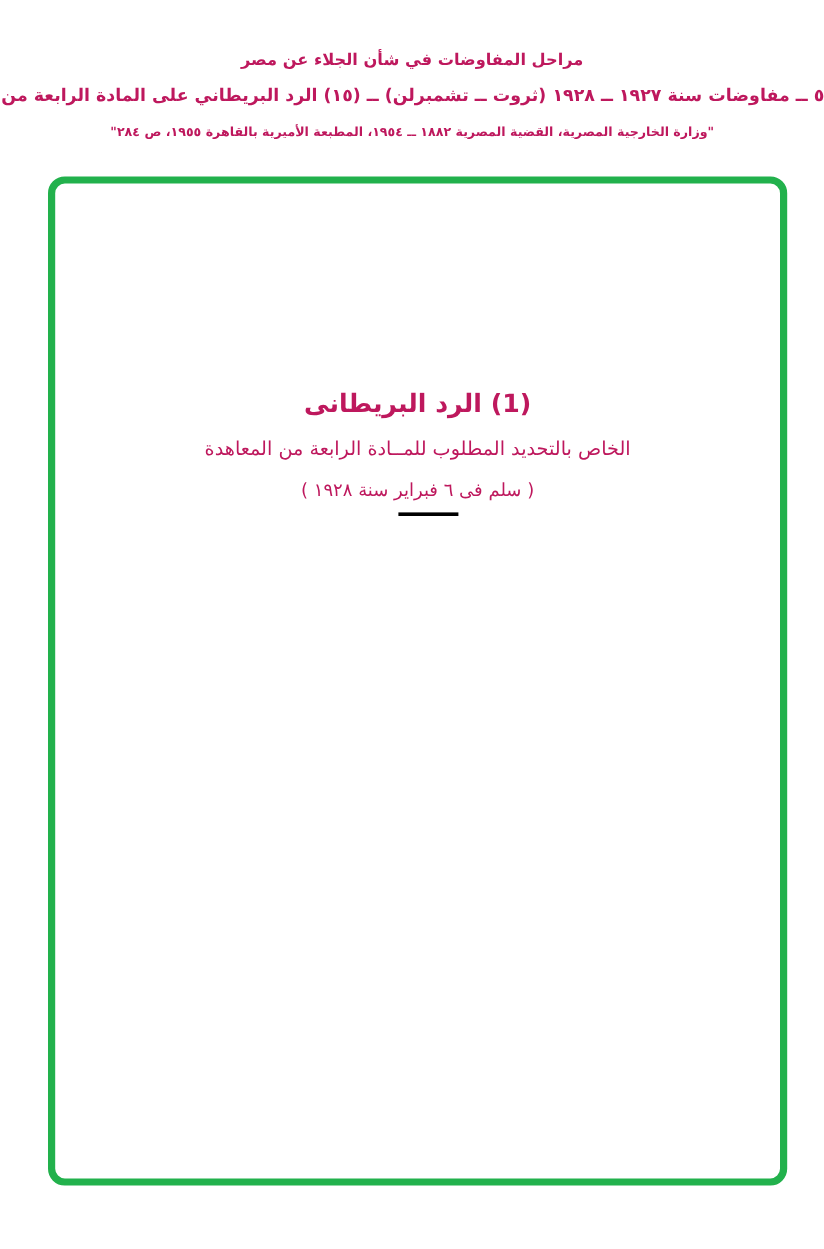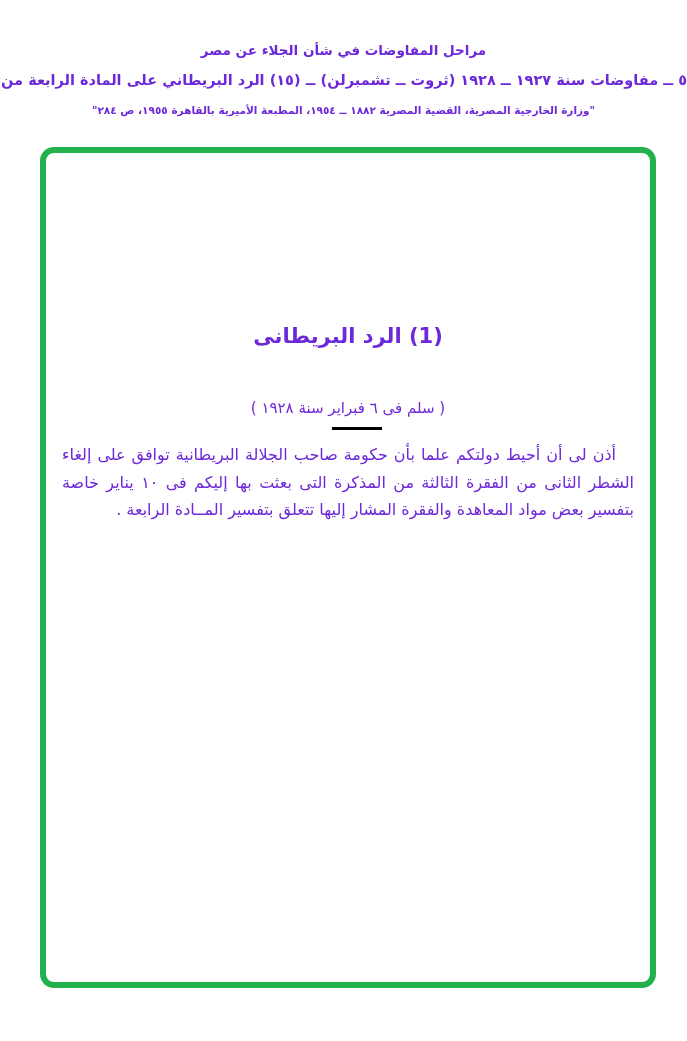--- a/index.html
+++ b/index.html
@@ -91,28 +91,28 @@
     line-height: 27.5px;
     direction: rtl;
     text-align: justify;
     text-align-last: right;
     text-indent: 18px;
   }
 </style>
 </head>
 <body>
 
-<div class="page" style="background: rgb(255, 255, 255); color: #6d28d9;">
+<div class="page" style="background: rgb(255, 255, 255); color: #be185d;">
 
   <header>
     <div class="hdr-line hdr-1">مراحل المفاوضات في شأن الجلاء عن مصر</div>
     <div class="hdr-line hdr-2">٥ ــ مفاوضات سنة ١٩٢٧ ــ ١٩٢٨ (ثروت ــ تشمبرلن) ــ (١٥) الرد البريطاني على المادة الرابعة من المعاهدة</div>
     <div class="hdr-line hdr-3">"وزارة الخارجية المصرية، القضية المصرية ١٨٨٢ ــ ١٩٥٤، المطبعة الأميرية بالقاهرة ١٩٥٥، ص ٢٨٤"</div>
   </header>
 
   <div class="frame" style="border-color: rgb(34, 177, 76);">
     <div class="doc-title">(1) الرد البريطانى</div>
+    <div class="doc-subtitle">الخاص بالتحديد المطلوب للمــادة الرابعة من المعاهدة</div>
     <div class="doc-date">( سلم فى ٦ فبراير سنة ١٩٢٨ )</div>
     <div class="date-rule"></div>
-    <p class="doc-body">أذن لى أن أحيط دولتكم علما بأن حكومة صاحب الجلالة البريطانية توافق على إلغاء الشطر الثانى من الفقرة الثالثة من المذكرة التى بعثت بها إليكم فى ١٠ يناير خاصة بتفسير بعض مواد المعاهدة والفقرة المشار إليها تتعلق بتفسير المــادة الرابعة .</p>
   </div>
 
 </div>
 
 </body></html>

